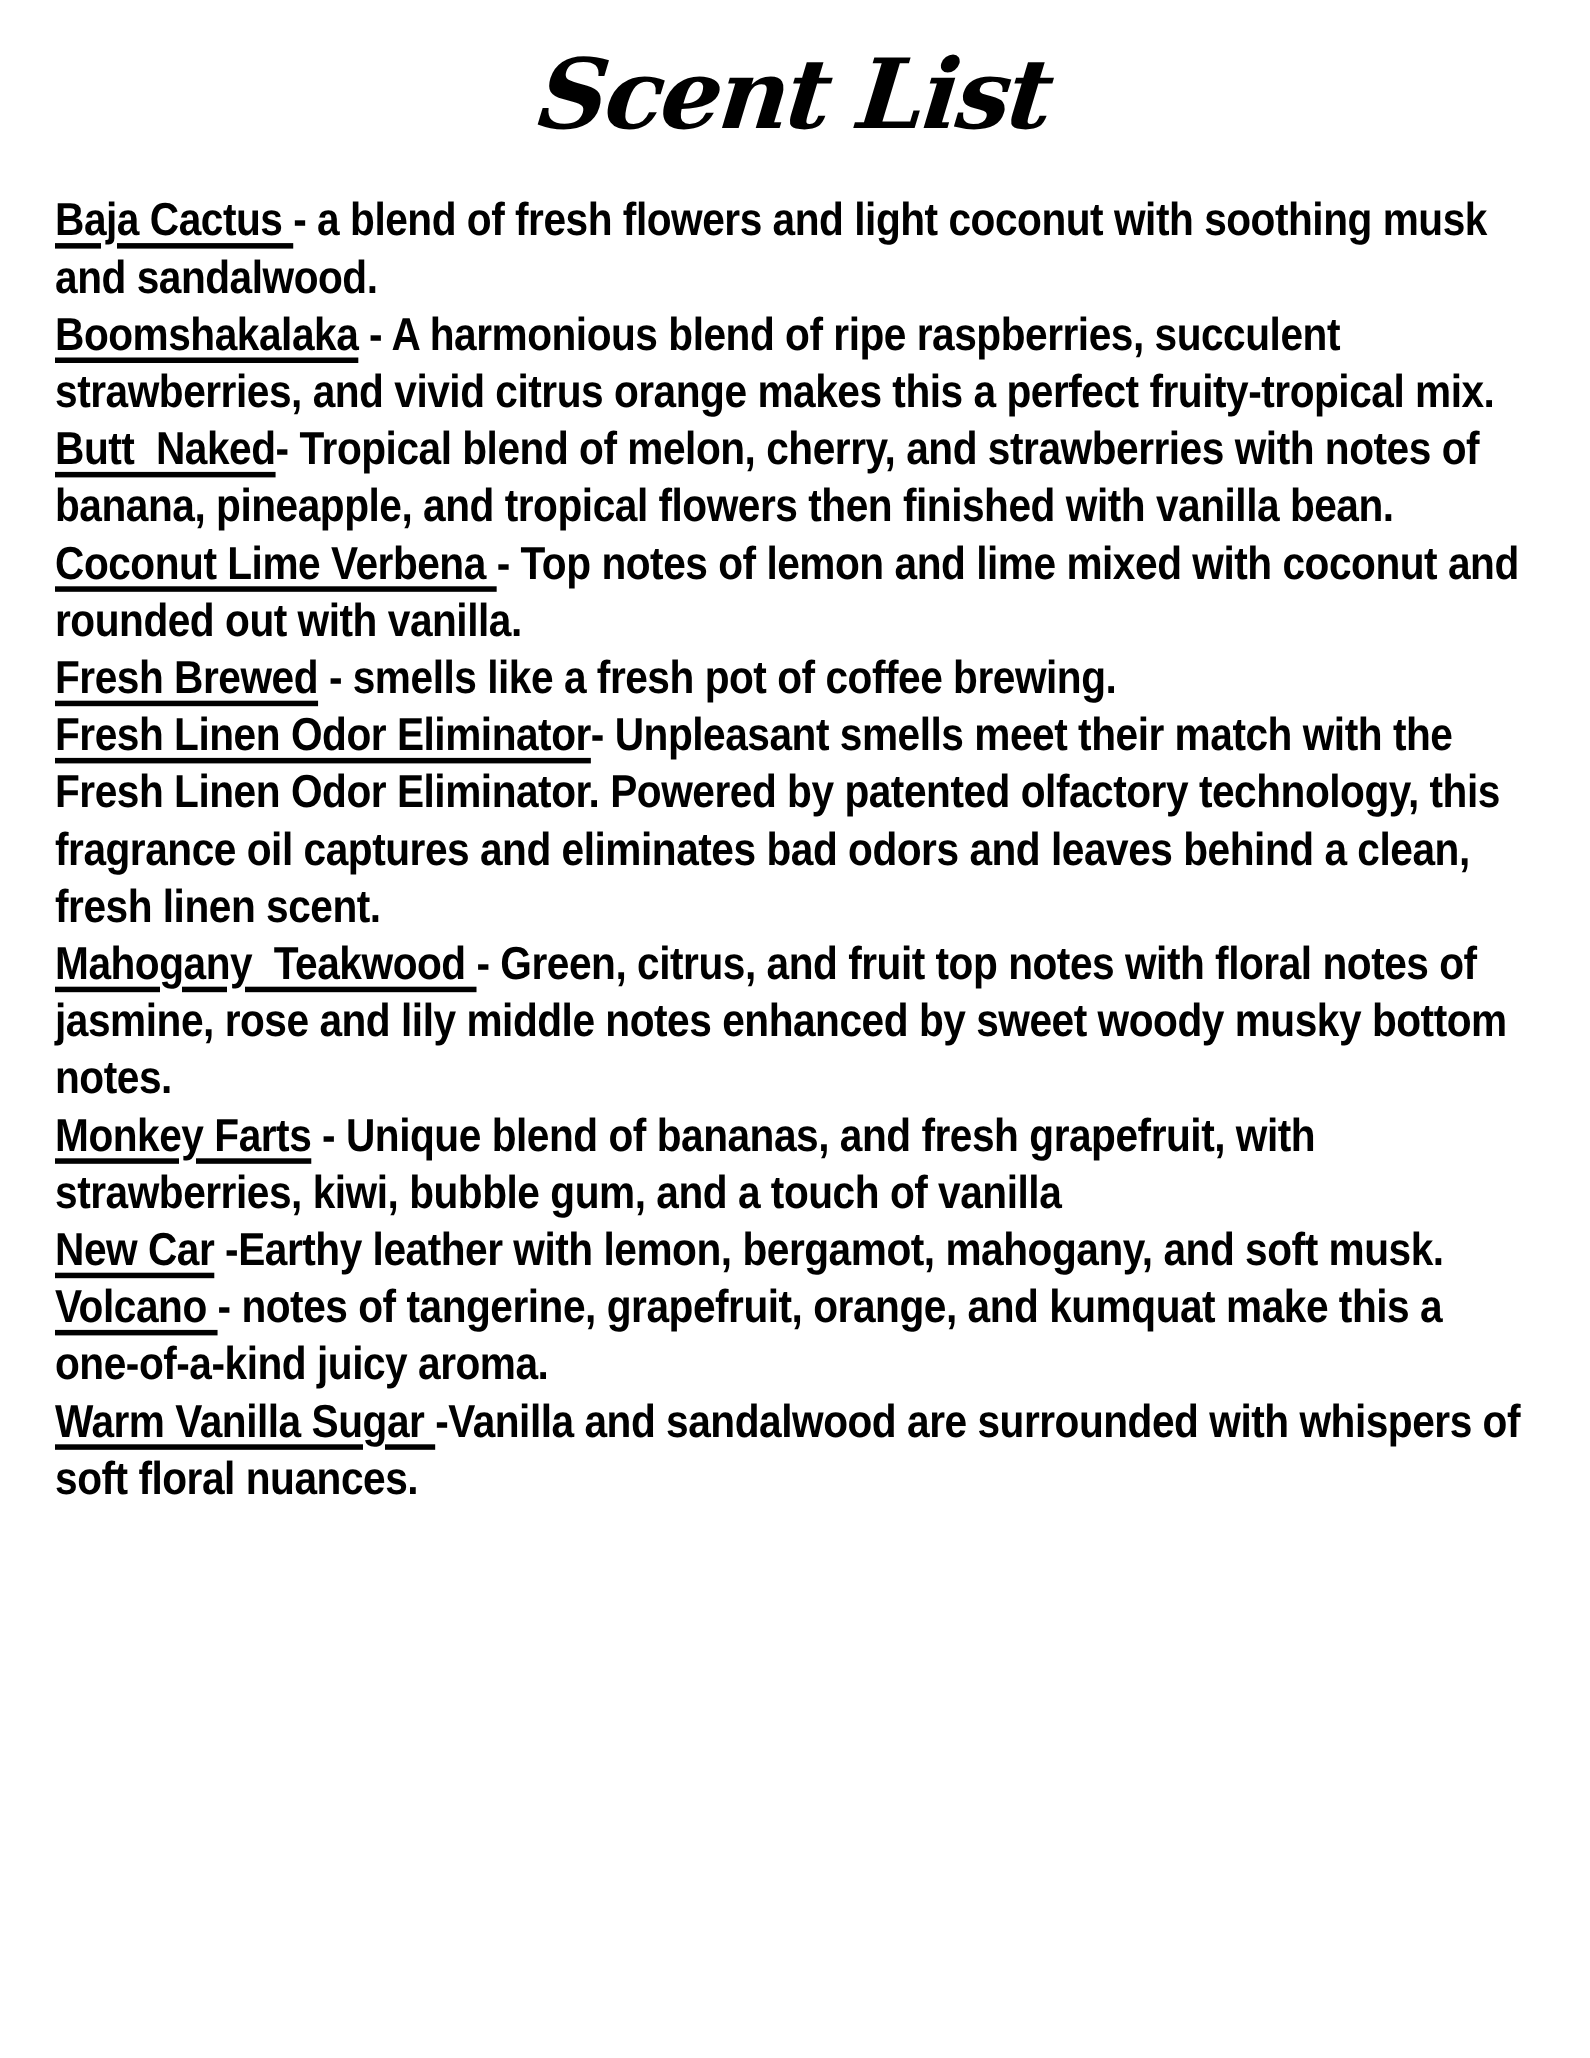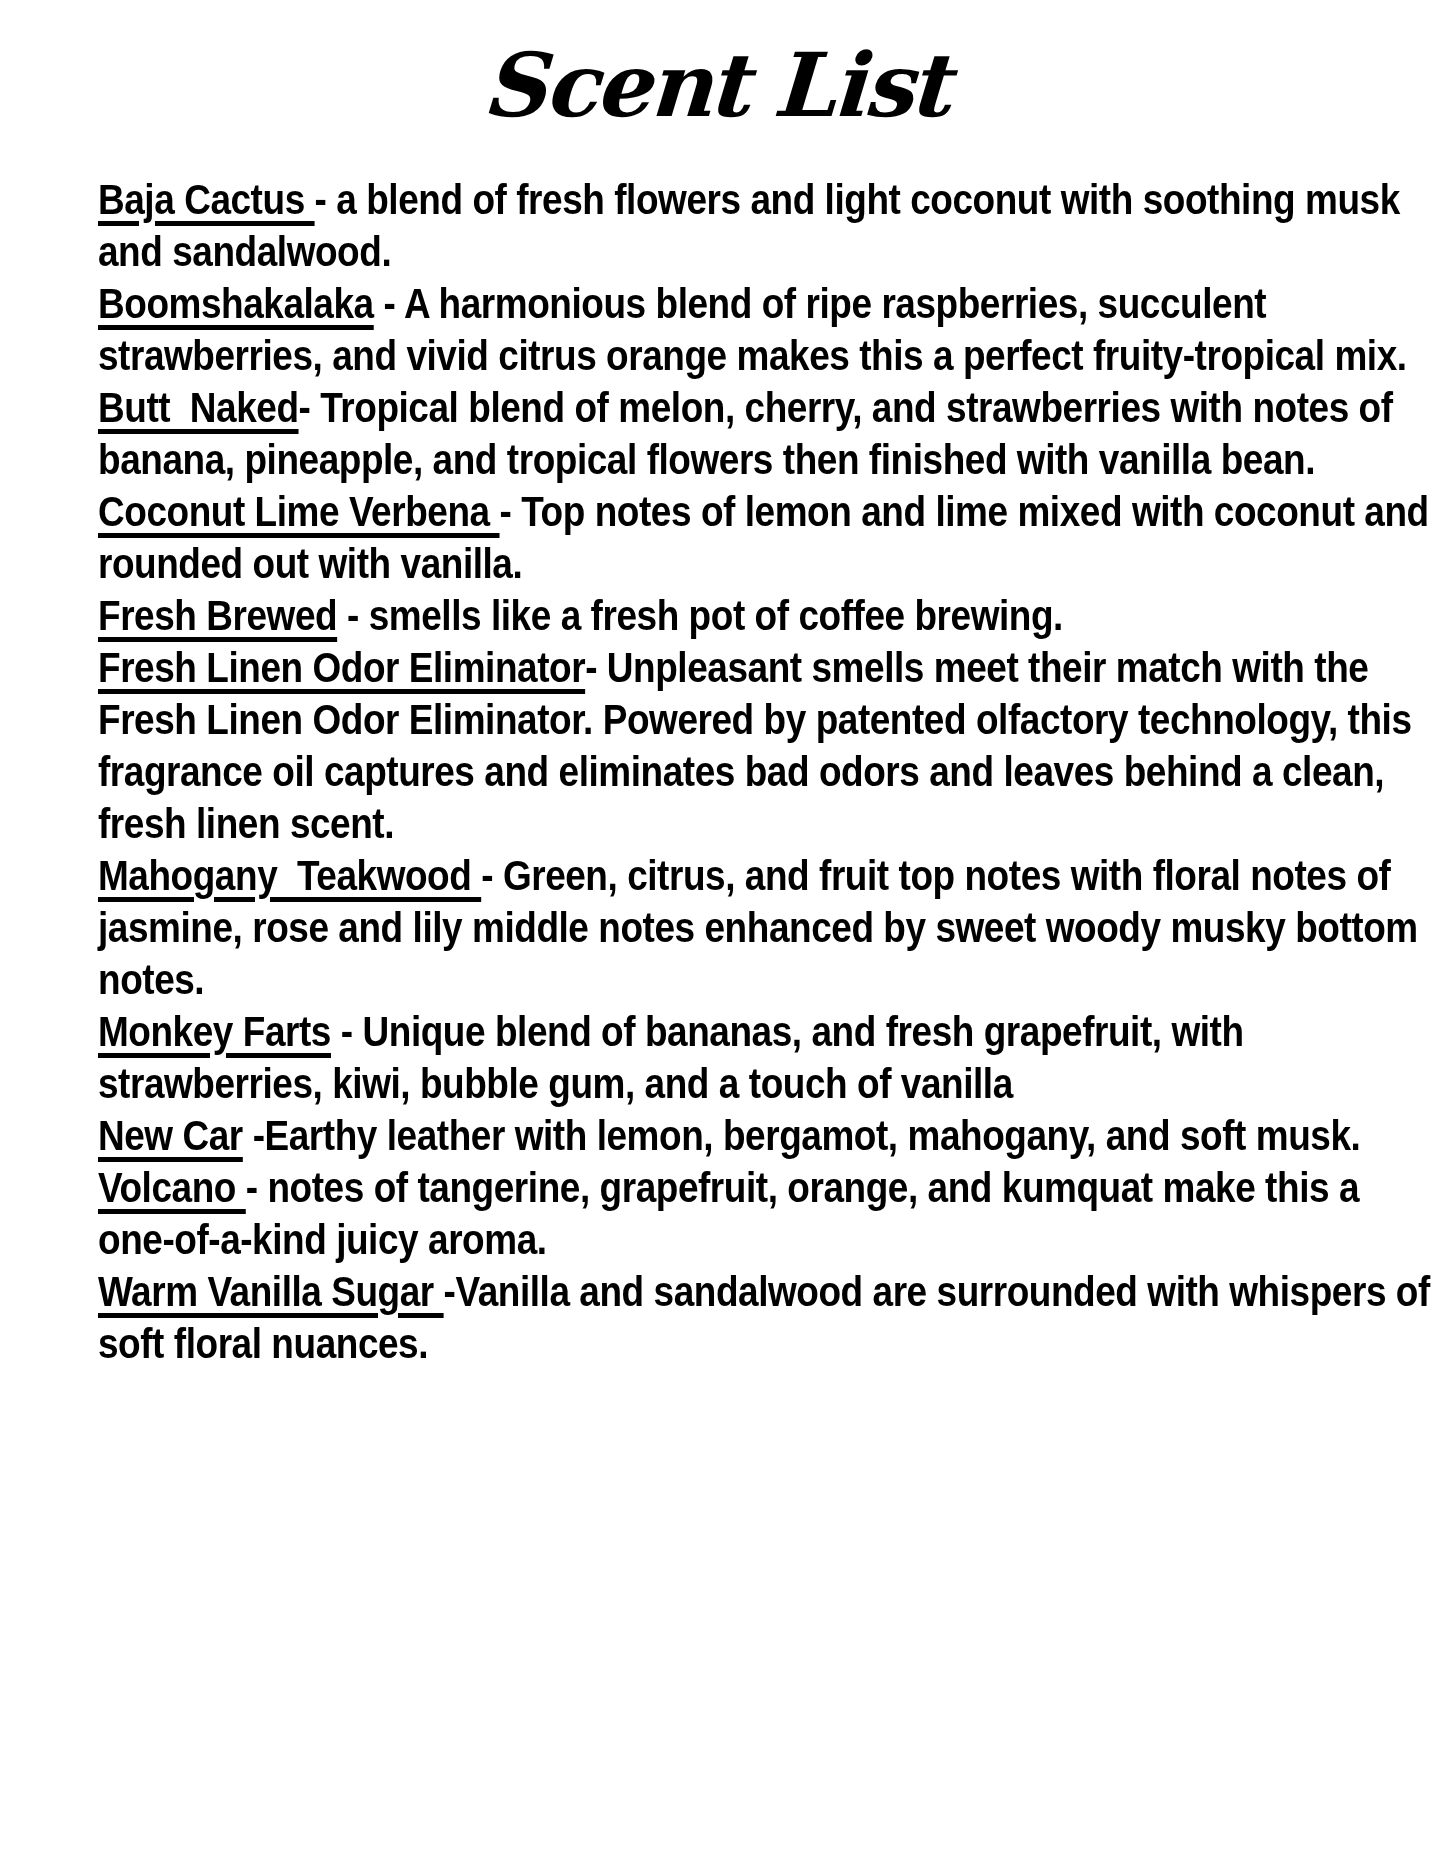--- a/index.html
+++ b/index.html
@@ -22,21 +22,20 @@
     font-weight: 700;
     font-size: 88px;
     line-height: 90px;
     letter-spacing: -3px;
     text-align: center;
     margin: 40px 0 44px 0;
     transform: skewX(-6deg);
   }
   .content {
     padding: 0 50px;
-    margin-left: 48px;
   }
   
   .scale {
     width: 1517px;
     transform: scaleX(0.88);
     transform-origin: 0 0;
   }
   .scent {
     margin: 0;
     font-size: 42px;

